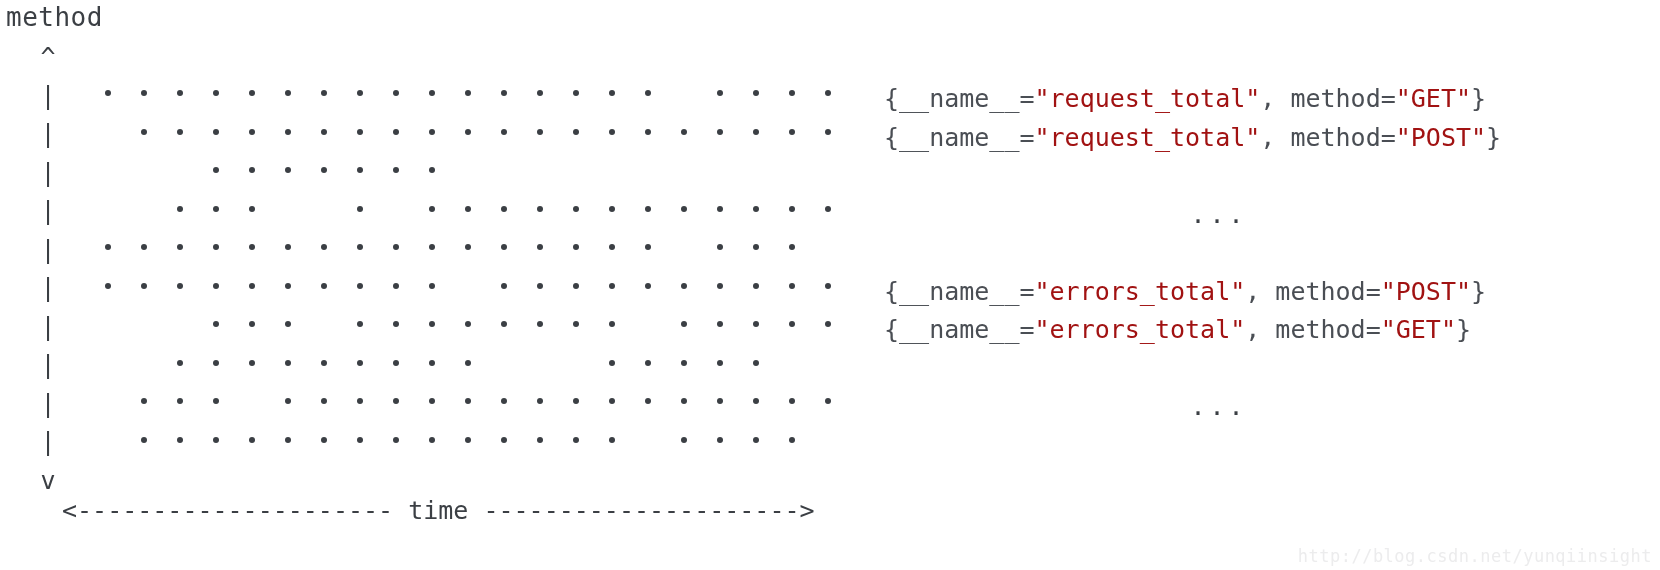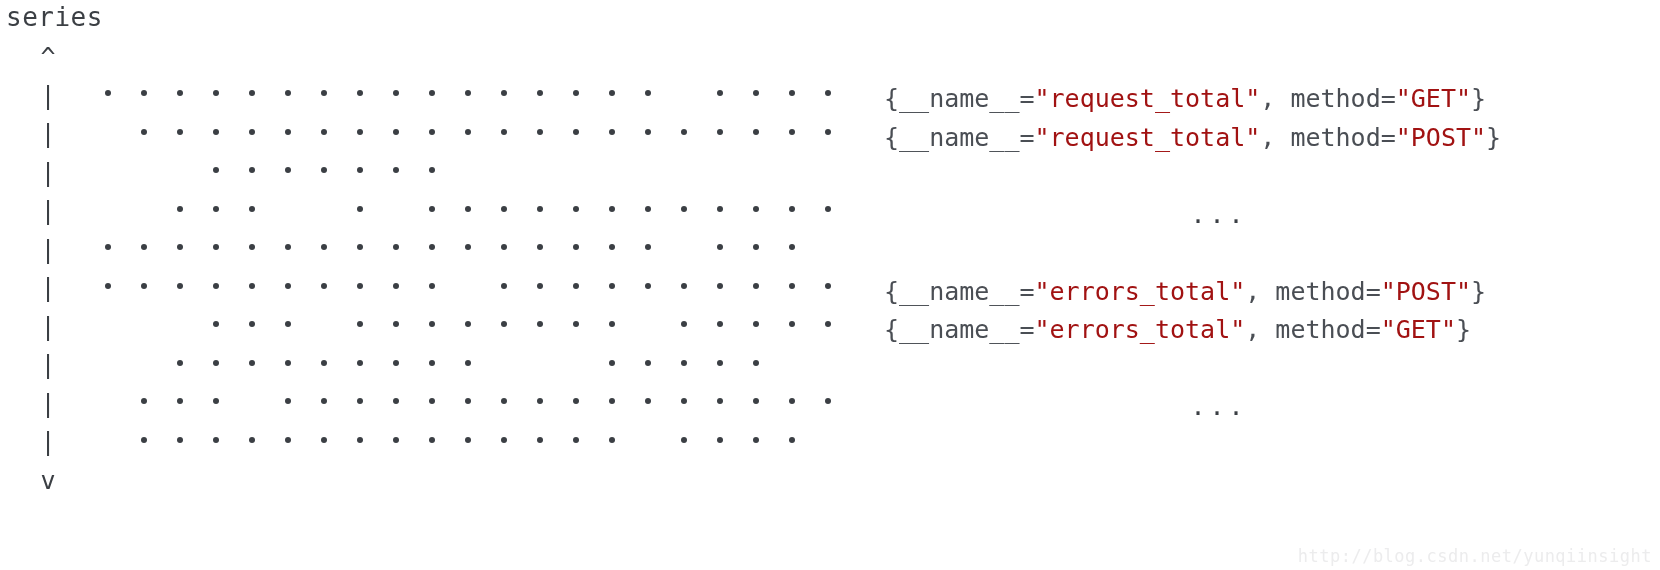--- a/index.html
+++ b/index.html
@@ -113,21 +113,21 @@
     letter-spacing: 0.5px;
     white-space: pre;
     font-family: "DejaVu Sans Mono", "Liberation Mono", monospace;
   }
 </style>
 </head>
 <body>
 
 <div class="canvas">
 
-  <div class="axis-title-y">series</div>
+  <div class="axis-title-y">method</div>
 
   <div class="axis-arrow-col" id="y-axis-col"><div>^</div><div>|</div><div>|</div><div>|</div><div>|</div><div>|</div><div>|</div><div>|</div><div>|</div><div>|</div><div>|</div><div>v</div></div>
 
   <div class="plot" id="plot-area">
       <div class="dot-row">
         <span class="dot" style="left: 105px;"></span>
         <span class="dot" style="left: 141px;"></span>
         <span class="dot" style="left: 177px;"></span>
         <span class="dot" style="left: 213px;"></span>
         <span class="dot" style="left: 249px;"></span>
@@ -322,16 +322,17 @@
       <div class="legend-row"></div>
       <div class="legend-row ellipsis-row">...</div>
       <div class="legend-row"></div>
       <div class="legend-row"><span class="lbl">{__name__=</span><span class="str">"errors_total"</span><span class="lbl">, method=</span><span class="str">"POST"</span><span class="lbl">}</span></div>
       <div class="legend-row"><span class="lbl">{__name__=</span><span class="str">"errors_total"</span><span class="lbl">, method=</span><span class="str">"GET"</span><span class="lbl">}</span></div>
       <div class="legend-row"></div>
       <div class="legend-row ellipsis-row">...</div>
       <div class="legend-row"></div>
     </div>
 
+  <div class="axis-x">&lt;--------------------- time ---------------------&gt;</div>
 
   <div class="watermark">http://blog.csdn.net/yunqiinsight</div>
 
 </div>
 
 </body></html>

